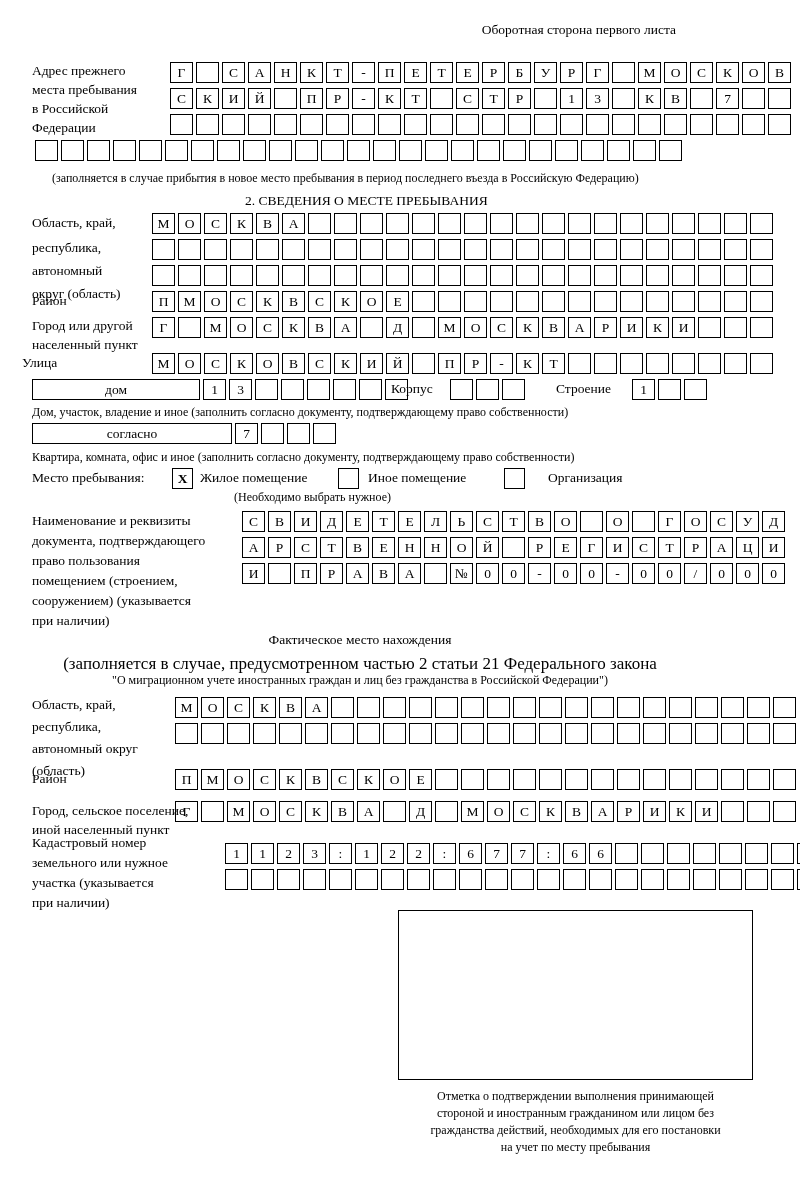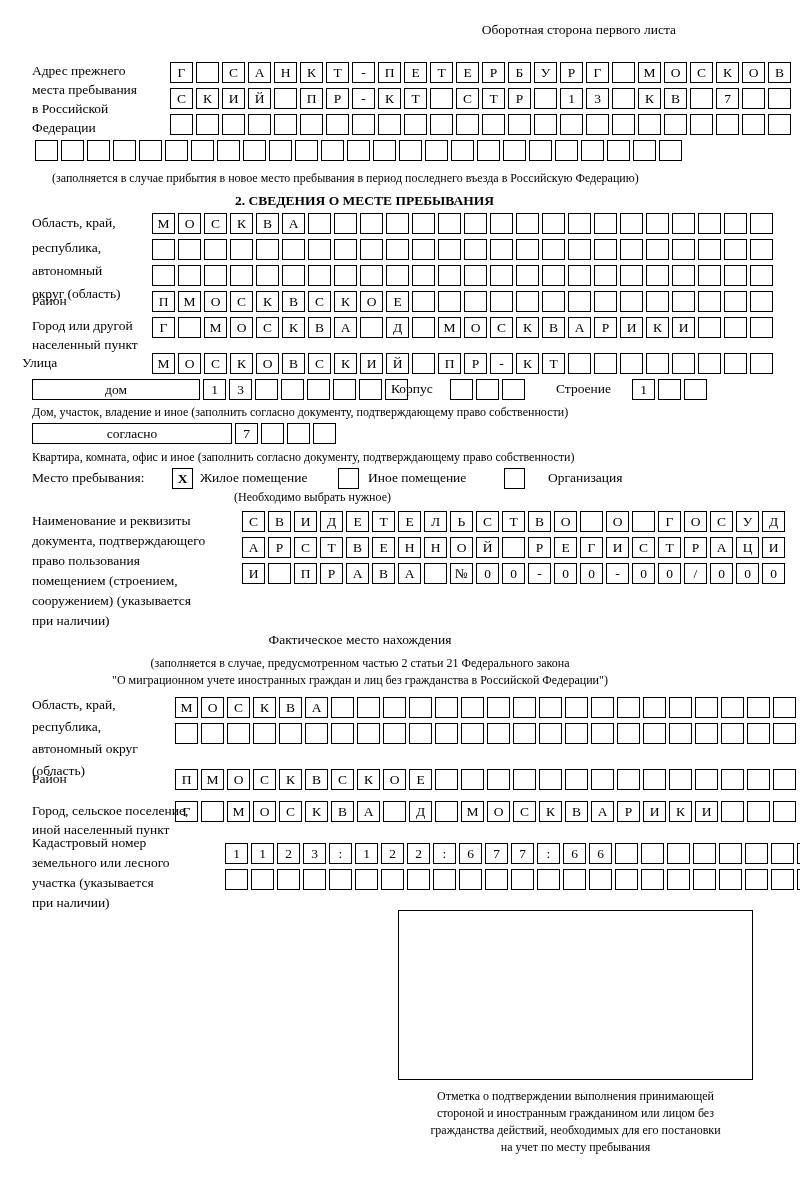--- a/index.html
+++ b/index.html
@@ -28,21 +28,21 @@
     font-size: 13.5px;
   }
   
   .t {
     position: absolute;
     font-size: 13.5px;
     line-height: 16px;
     white-space: nowrap;
   }
   .t.small { font-size: 12px; }
-  .t.bold { font-weight: bold; }
+  .t.bold { font-weight: normal; margin-left: 10px; }
   
   .cells {
     position: absolute;
     display: flex;
   }
   .cell {
     width: 23px;
     height: 21px;
     border: 1px solid #000;
     margin-right: 3px;
@@ -493,21 +493,21 @@
       <div class="cell">-</div>
       <div class="cell">0</div>
       <div class="cell">0</div>
       <div class="cell">/</div>
       <div class="cell">0</div>
       <div class="cell">0</div>
       <div class="cell">0</div>
     </div>
 
   <div class="center-block bold" style="top:631px; font-size:13.5px;">Фактическое место нахождения</div>
-  <div class="center-block" style="top:655px; font-size:12px;">(заполняется в случае, предусмотренном частью 2 статьи 21 Федерального закона</div>
+  <div class="center-block" style="top:655px; font-size:17px;">(заполняется в случае, предусмотренном частью 2 статьи 21 Федерального закона</div>
   <div class="center-block" style="top:672px; font-size:12px;">"О миграционном учете иностранных граждан и лиц без гражданства в Российской Федерации")</div>
 
   <div class="t" style="left:32px; top:697px;">Область, край,</div>
   <div class="t" style="left:32px; top:719px;">республика,</div>
   <div class="t" style="left:32px; top:741px;">автономный округ</div>
   <div class="t" style="left:32px; top:763px;">(область)</div>
 
   <div class="cells" id="s3-region-0" style="left:175px; top:697px;">
       <div class="cell">М</div>
       <div class="cell">О</div>
@@ -612,21 +612,21 @@
       <div class="cell">Р</div>
       <div class="cell">И</div>
       <div class="cell">К</div>
       <div class="cell">И</div>
       <div class="cell"></div>
       <div class="cell"></div>
       <div class="cell"></div>
     </div>
 
   <div class="t" style="left:32px; top:835px;">Кадастровый номер</div>
-  <div class="t" style="left:32px; top:855px;">земельного или лесного</div>
+  <div class="t" style="left:32px; top:855px;">земельного или нужное</div>
   <div class="t" style="left:32px; top:875px;">участка (указывается</div>
   <div class="t" style="left:32px; top:895px;">при наличии)</div>
 
   <div class="cells" id="s3-cad-0" style="left:225px; top:843px;">
       <div class="cell">1</div>
       <div class="cell">1</div>
       <div class="cell">2</div>
       <div class="cell">3</div>
       <div class="cell">:</div>
       <div class="cell">1</div>

